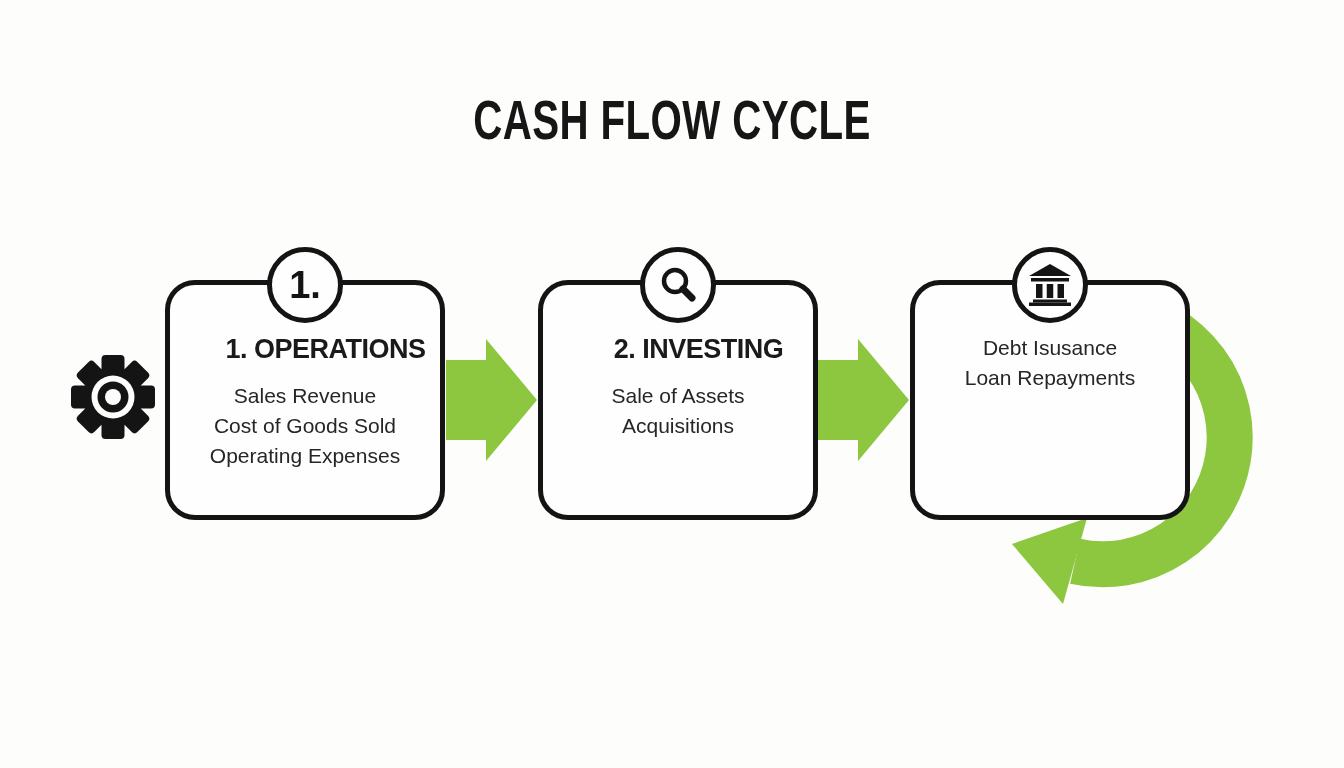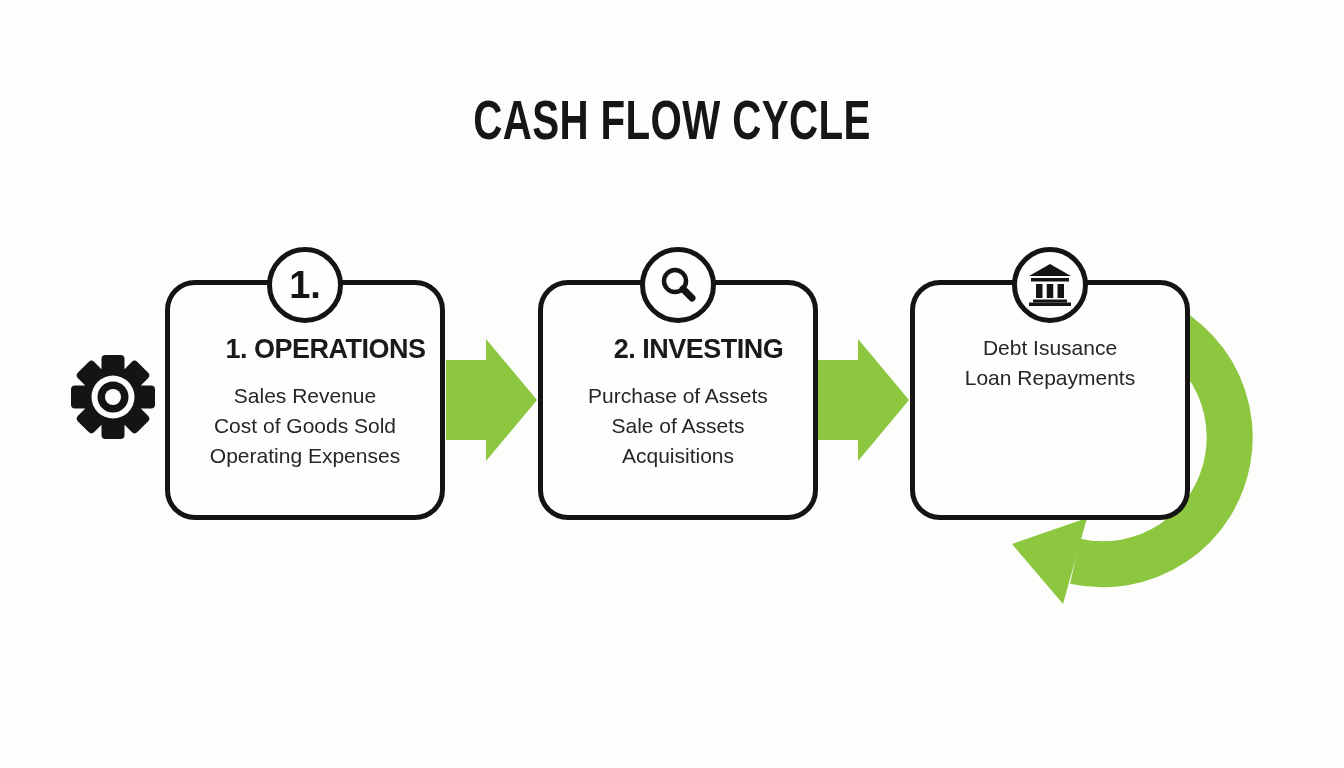--- a/index.html
+++ b/index.html
@@ -134,21 +134,20 @@
 
   <section class="step-box pos-2">
     <div class="step-badge">
       <svg width="42" height="42" viewBox="0 0 42 42" aria-hidden="true">
         <circle cx="18" cy="17" r="11" fill="none" stroke="#141414" stroke-width="4.5"></circle>
         <line x1="26" y1="25" x2="35" y2="34" stroke="#141414" stroke-width="7" stroke-linecap="round"></line>
       </svg>
     </div>
     <h2 class="step-heading">2. INVESTING</h2>
     <div class="step-items">
-      <p>Purchase of Assets</p>
       <p>Sale of Assets</p>
       <p>Acquisitions</p>
     </div>
   </section>
 
   <section class="step-box pos-3">
     <div class="step-badge">
       <svg width="44" height="42" viewBox="0 0 44 42" aria-hidden="true">
         <polygon points="22,0 43,12 1,12" fill="#141414"></polygon>
         <rect x="3" y="14" width="38" height="3.5" fill="#141414"></rect>

